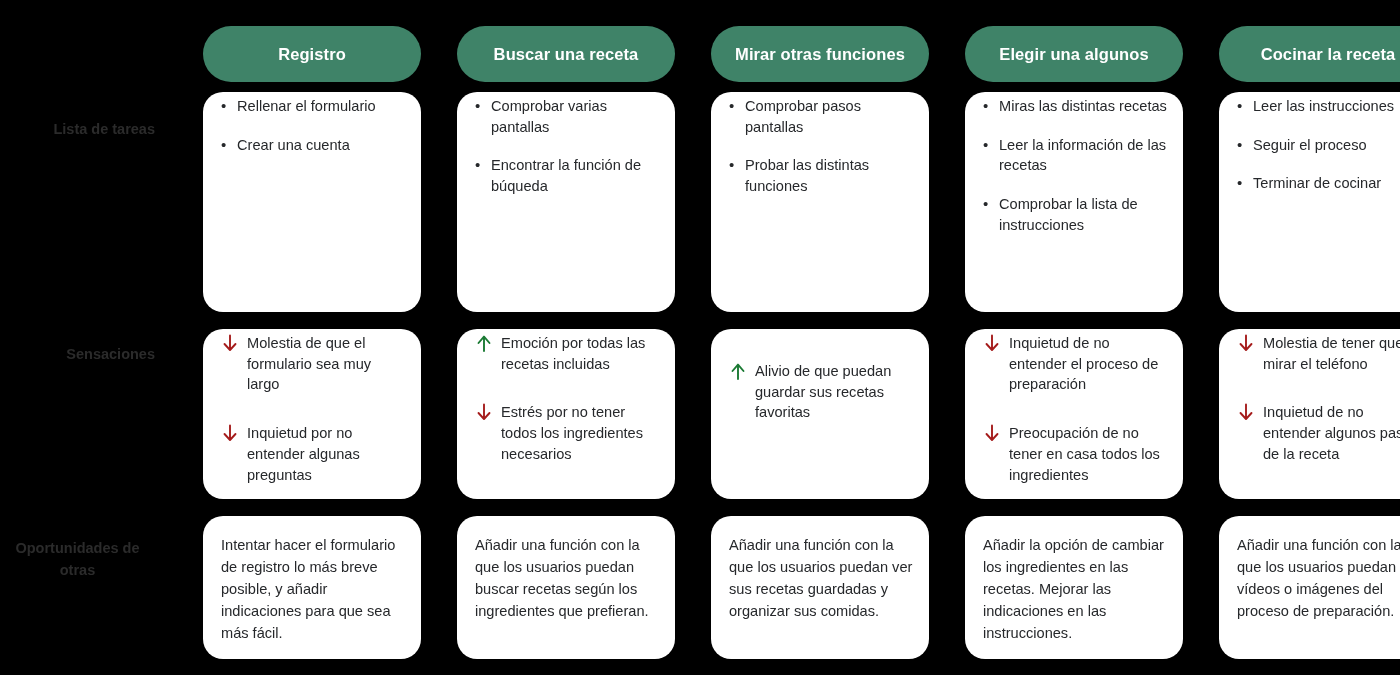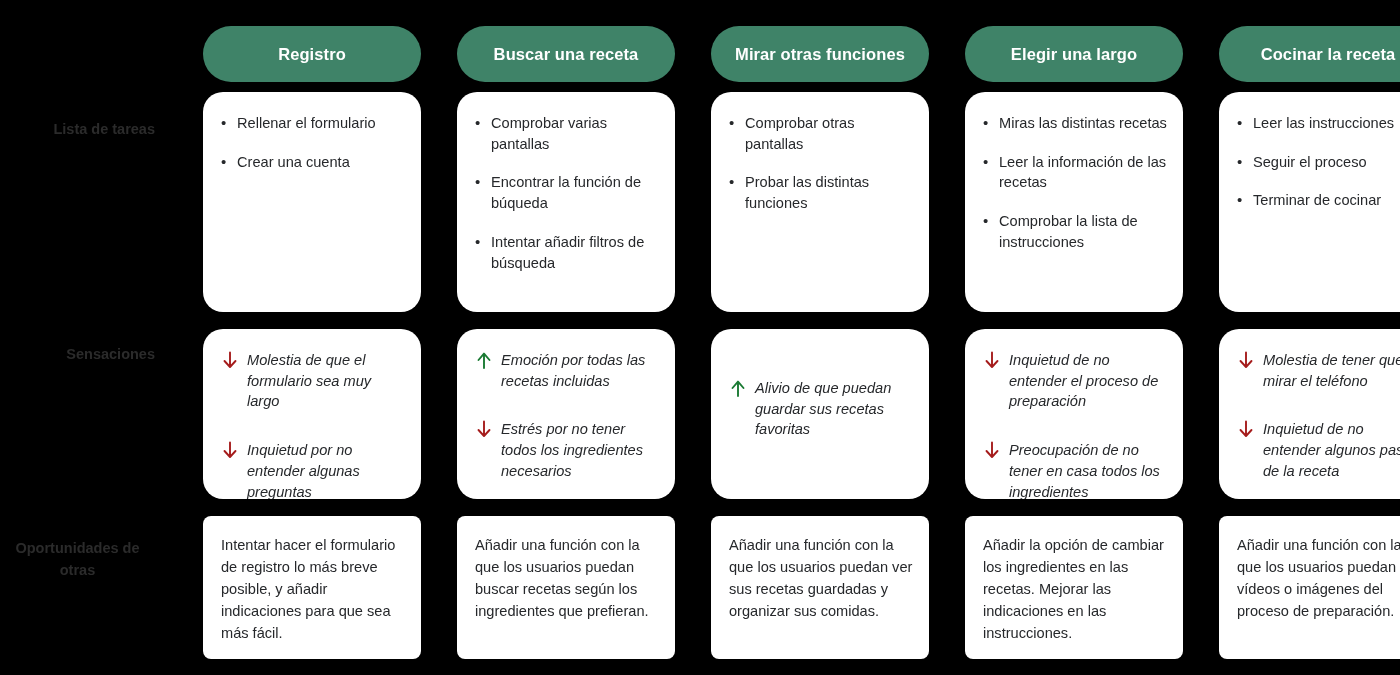--- a/index.html
+++ b/index.html
@@ -69,26 +69,26 @@
     line-height: 1.55;
   }
   .row-label-1 { grid-row: 4; align-items: flex-start; padding-top: 26px; }
   .row-label-2 { grid-row: 6; align-items: flex-start; padding-top: 14px; }
   .row-label-3 { grid-row: 8; align-items: flex-start; padding-top: 21px; }
 
   
   .card {
     background: #FFFFFF;
     border-radius: 20px;
-    padding: 21px 16px 16px 16px;
+    padding: 4px 16px 16px 16px;
     overflow: hidden;
   }
   .card-tasks      { grid-row: 4; }
   .card-feelings   { grid-row: 6; }
-  .card-opps       { grid-row: 8; padding: 19px 16px 14px 18px; border-radius: 8px; }
+  .card-opps       { grid-row: 8; padding: 19px 16px 14px 18px; }
 
   
   ul.bullets {
     list-style: none;
   }
   ul.bullets li {
     position: relative;
     padding-left: 18px;
     margin-bottom: 18px;
     color: #26282B;
@@ -109,21 +109,20 @@
   ul.feelings {
     list-style: none;
   }
   ul.feelings li {
     position: relative;
     padding-left: 28px;
     margin-bottom: 14px;
     color: #26282B;
     font-size: 14.6px;
     line-height: 1.42;
-    font-style: italic;
   }
   ul.feelings li:last-child { margin-bottom: 0; margin-top: 28px; }
   .arrow {
     position: absolute;
     left: 2px;
     top: 1px;
     width: 18px;
     height: 19px;
     display: block;
   }
@@ -144,46 +143,45 @@
     <div class="pill" style="grid-column:2">
       <span class="pill-label">Registro</span>
     </div>
     <div class="pill" style="grid-column:3">
       <span class="pill-label">Buscar una receta</span>
     </div>
     <div class="pill" style="grid-column:4">
       <span class="pill-label">Mirar otras funciones</span>
     </div>
     <div class="pill" style="grid-column:5">
-      <span class="pill-label">Elegir una largo</span>
+      <span class="pill-label">Elegir una algunos</span>
     </div>
     <div class="pill" style="grid-column:6">
       <span class="pill-label">Cocinar la receta</span>
     </div>
 
     <div class="row-label row-label-1">Lista de tareas</div>
     <div class="row-label row-label-2">Sensaciones</div>
     <div class="row-label row-label-3">Oportunidades de otras</div>
 
     <div class="card card-tasks" style="grid-column:2">
       <ul class="bullets">
         <li>Rellenar el formulario</li>
         <li>Crear una cuenta</li>
       </ul>
     </div>
     <div class="card card-tasks" style="grid-column:3">
       <ul class="bullets">
         <li>Comprobar varias pantallas</li>
         <li>Encontrar la función de búqueda</li>
-        <li>Intentar añadir filtros de búsqueda</li>
       </ul>
     </div>
     <div class="card card-tasks" style="grid-column:4">
       <ul class="bullets">
-        <li>Comprobar otras pantallas</li>
+        <li>Comprobar pasos pantallas</li>
         <li>Probar las distintas funciones</li>
       </ul>
     </div>
     <div class="card card-tasks" style="grid-column:5">
       <ul class="bullets">
         <li>Miras las distintas recetas</li>
         <li>Leer la información de las recetas</li>
         <li>Comprobar la lista de instrucciones</li>
       </ul>
     </div>

